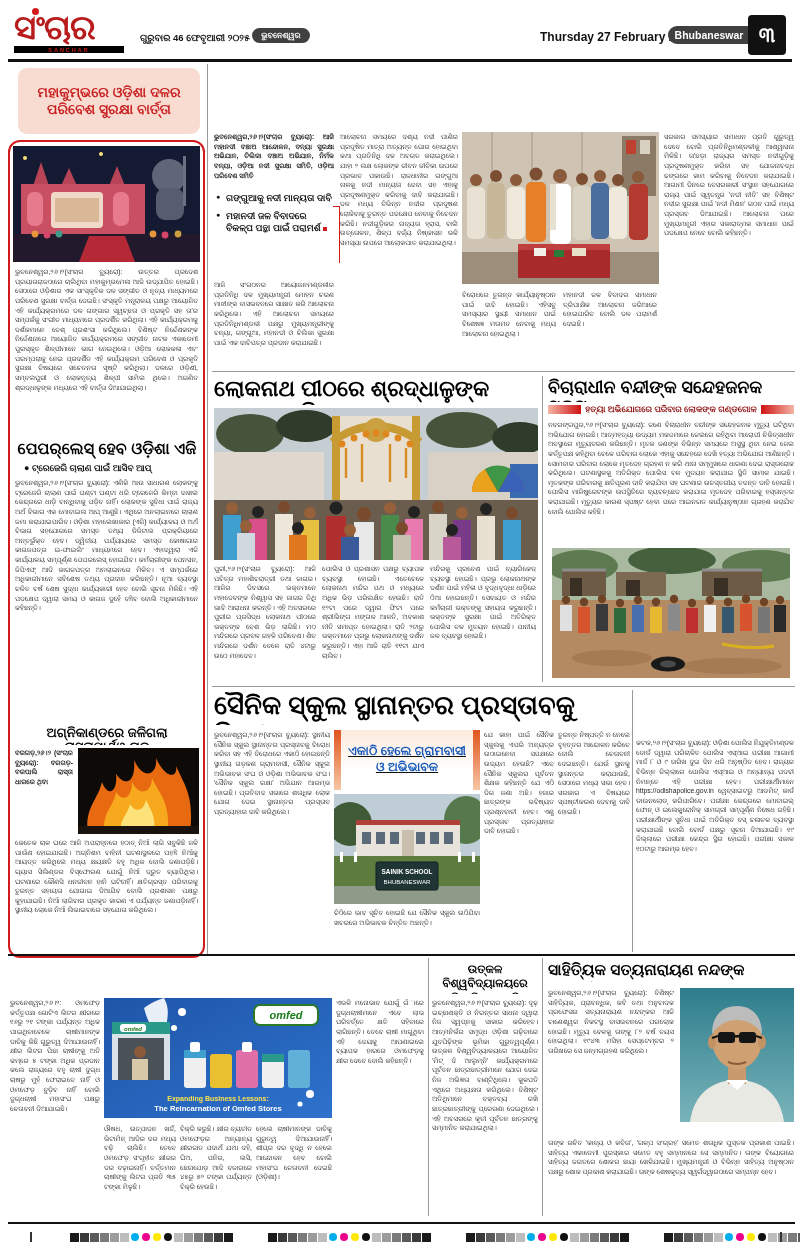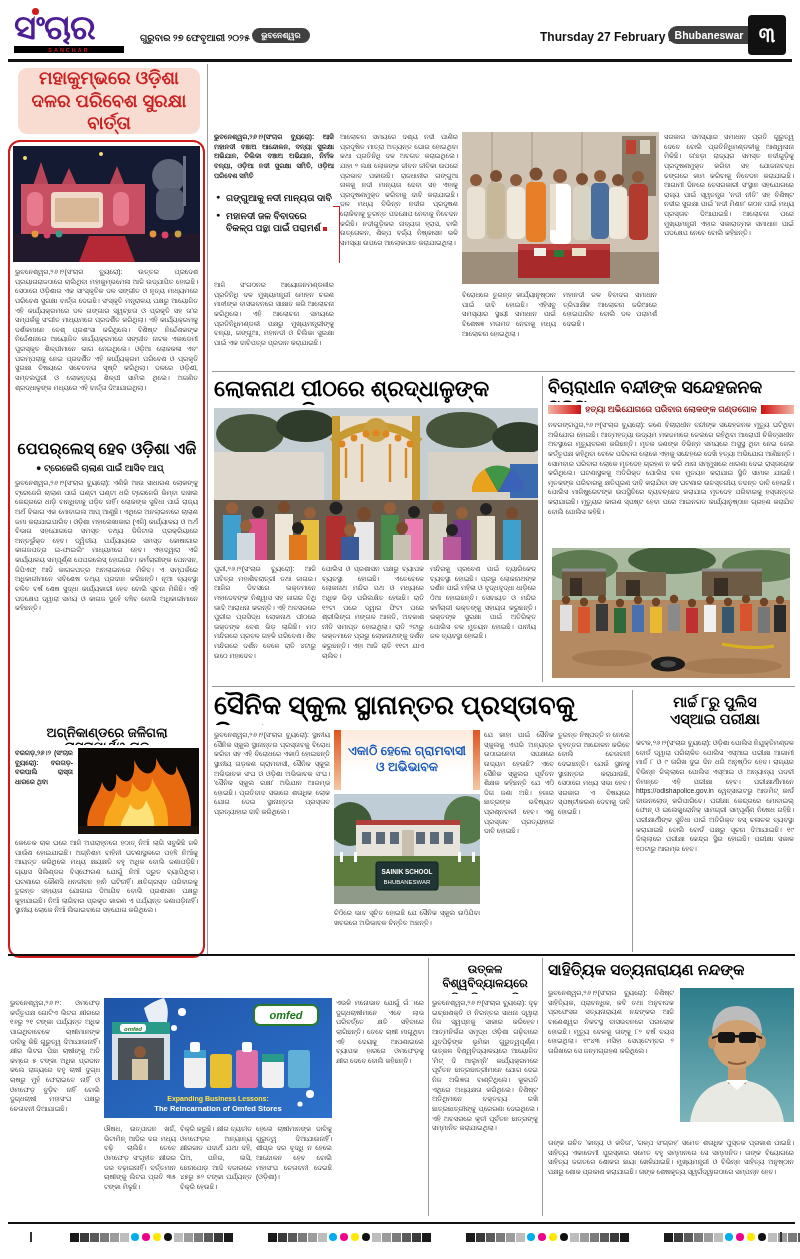--- a/index.html
+++ b/index.html
@@ -18,52 +18,52 @@
   .bullets{font-size:9.3px;font-weight:bold;line-height:1.3;position:relative;}
   .bullets .b{margin:0 0 6px 0;padding-left:10px;position:relative;}
   .bullets .b::before{content:"●";position:absolute;left:0;top:0;font-size:7px;}
   .redsq{display:inline-block;width:4px;height:4px;background:#cf1b1b;vertical-align:middle;margin-left:2px;}
   .redconn{position:absolute;border-right:1.5px solid #cf1b1b;border-top:1.5px solid #cf1b1b;}
   .substrip{display:flex;align-items:center;gap:4px;}
   .substrip .bar{flex:1;height:9px;}
   .substrip .barl{background:linear-gradient(to right,#f3b6a6,#cf1212);}
   .substrip .barr{background:linear-gradient(to left,#f3b6a6,#cf1212);}
   .substrip .t{font-size:8.6px;font-weight:bold;color:#8d0f0f;white-space:nowrap;}
-  .hlbox{display:flex;box-sizing:border-box;background:linear-gradient(#fdeadc,#ffffff 70%);}
+  .hlbox{display:flex;box-sizing:border-box;background:linear-gradient(#fdeadc,#ffffff 70%);text-decoration:underline;}
   .hlbox .edge{width:7px;background:linear-gradient(#e0541e,#f6c7a4);}
   .hlbox .txt{flex:1;display:flex;align-items:center;justify-content:center;text-align:center;
               color:#1558b8;font-weight:bold;font-size:12.5px;line-height:1.25;padding:3px;}
   .kicker{font-size:10.5px;font-weight:bold;color:#111;}
   .kicker .dia{color:#cf1b1b;margin-right:2px;}
   .regrow{position:absolute;display:flex;align-items:center;gap:1px;height:10px;}
   .reg-sq{width:9px;height:9px;display:inline-block;}
   .reg-dot{width:8px;height:8px;border-radius:50%;display:inline-block;margin:0 1px;}
   .tick{position:absolute;width:1.5px;height:10px;background:#333;}
   svg{display:block;}
 </style>
 </head>
 <body>
 
 <div class="page">
 
   <div class="abs" style="left:14px;top:10px;width:110px;height:48px;">
-    <div style="font-size:34px;font-weight:bold;letter-spacing:-1px;color:#4c1d95;line-height:1;">ସଂଚାର</div>
+    <div style="font-size:34px;font-weight:bold;letter-spacing:-1px;color:#b91c1c;line-height:1;">ସଂଚାର</div>
     <div class="abs" style="left:18px;top:-2px;width:7px;height:7px;border-radius:50%;background:#d11a1a;"></div>
     <div style="margin-top:2px;background:#000;height:7px;display:flex;align-items:center;justify-content:center;">
       <span style="color:#d11a1a;font-size:5.5px;font-weight:bold;letter-spacing:2px;">SANCHAR</span>
     </div>
   </div>
-  <div class="abs" style="left:140px;top:32px;font-size:9.5px;font-weight:bold;">ଗୁରୁବାର ୨୭ ଫେବୃଆରୀ ୨୦୨୫</div>
+  <div class="abs" style="left:140px;top:32px;font-size:9.5px;font-weight:bold;">ଗୁରୁବାର 46 ଫେବୃଆରୀ ୨୦୨୫</div>
   <div class="abs pill" style="left:252px;top:28px;width:58px;height:15px;font-size:8px;">ଭୁବନେଶ୍ୱର</div>
   <div class="abs" style="left:540px;top:30px;font-size:12px;font-weight:bold;">Thursday 27 February 2025</div>
   <div class="abs pill" style="left:668px;top:26px;width:82px;height:18px;font-size:10.5px;border-radius:9px 0 0 9px;">Bhubaneswar</div>
   <div class="abs" style="left:748px;top:15px;width:38px;height:40px;background:#111;border-radius:4px;display:flex;align-items:center;justify-content:center;color:#fff;font-size:21px;font-weight:bold;">୩</div>
   <div class="hrule" style="left:8px;top:59px;width:784px;height:2.5px;"></div>
 
-  <div class="abs pinkbox" style="left:18px;top:68px;width:182px;height:66px;font-size:18px;line-height:1.25;">ମହାକୁମ୍ଭରେ ଓଡ଼ିଶା ଦଳର ପରିବେଶ ସୁରକ୍ଷା ବାର୍ତ୍ତା</div>
+  <div class="abs pinkbox" style="left:18px;top:68px;width:182px;height:66px;font-size:14px;line-height:1.25;">ମହାକୁମ୍ଭରେ ଓଡ଼ିଶା ଦଳର ପରିବେଶ ସୁରକ୍ଷା ବାର୍ତ୍ତା</div>
 
   <div class="abs redframe" style="left:8px;top:140px;width:197px;height:818px;"></div>
 
   <div class="abs" style="left:13px;top:146px;width:187px;height:116px;">
     <svg width="187" height="116" viewBox="0 0 187 116">
       <rect width="187" height="116" fill="#151a33"></rect>
       <circle cx="156" cy="30" r="17" fill="#5f6678"></circle>
       <rect x="143" y="42" width="28" height="32" rx="9" fill="#565d6e"></rect>
       <rect x="170" y="10" width="3" height="50" fill="#6a7183"></rect>
       <polygon points="20,40 28,16 36,40" fill="#b84457"></polygon>
@@ -82,21 +82,21 @@
         <circle cx="140" cy="88" r="3.4" fill="#e8963c"></circle>
       <circle cx="152" cy="89" r="3.4" fill="#d8456a"></circle>
         <circle cx="165" cy="88" r="3.4" fill="#caa040"></circle>
       <circle cx="12" cy="12" r="2" fill="#f8e27a"></circle>
         <circle cx="88" cy="8" r="2" fill="#f8e27a"></circle>
     </svg>
   </div>
   <div class="abs body-txt" style="left:15px;top:267px;width:183px;height:168px;">ଭୁବନେଶ୍ୱର,୨୬।୨(ସଂଚାର ବ୍ୟୁରୋ): ଉତ୍ତର ପ୍ରଦେଶ ପ୍ରୟାଗରାଜଠାରେ ଚାଲିଥିବା ମହାକୁମ୍ଭମେଳା ଆଜି ଉଦ୍‌ଯାପିତ ହୋଇଛି। ସେଠାରେ ଓଡ଼ିଶାର ଏକ ସାଂସ୍କୃତିକ ଦଳ ସଙ୍ଗୀତ ଓ ନୃତ୍ୟ ମାଧ୍ୟମରେ ପରିବେଶ ସୁରକ୍ଷା ବାର୍ତ୍ତା ଦେଇଛି। ସଂସ୍କୃତି ମନ୍ତ୍ରାଳୟ ପକ୍ଷରୁ ଆୟୋଜିତ ଏହି କାର୍ଯ୍ୟକ୍ରମରେ ଦଳ ଗଙ୍ଗାର ସ୍ୱଚ୍ଛତା ଓ ପ୍ରକୃତି ସହ ତା'ର ସମ୍ପର୍କକୁ ସଂଗୀତ ମାଧ୍ୟମରେ ପ୍ରଦର୍ଶିତ କରିଥିଲା। ଏହି କାର୍ଯ୍ୟକ୍ରମକୁ ଦର୍ଶକମାନେ ବେଶ୍ ପ୍ରଶଂସା କରିଥିଲେ। ବିଶିଷ୍ଟ ନିର୍ଦ୍ଦେଶକଙ୍କ ନିର୍ଦ୍ଦେଶନାରେ ଆୟୋଜିତ କାର୍ଯ୍ୟକ୍ରମରେ ସଙ୍ଗୀତ ନାଟକ ଏକାଡେମୀ ପୁରସ୍କୃତ ଶିଳ୍ପୀମାନେ ଭାଗ ନେଇଥିଲେ। ଓଡ଼ିଆ ଲୋକକଳା ଏବଂ ପରମ୍ପରାକୁ ନେଇ ପ୍ରଦର୍ଶିତ ଏହି କାର୍ଯ୍ୟକ୍ରମ ପରିବେଶ ଓ ପ୍ରକୃତି ସୁରକ୍ଷା ବିଷୟରେ ସଚେତନତା ସୃଷ୍ଟି କରିଥିଲା। ଦଳରେ ଓଡ଼ିଶୀ, ସମ୍ବଲପୁରୀ ଓ ଲୋକନୃତ୍ୟ ଶିଳ୍ପୀ ସାମିଲ ଥିଲେ। ଅଗଣିତ ଶ୍ରଦ୍ଧାଳୁଙ୍କ ମଧ୍ୟରେ ଏହି ବାର୍ତ୍ତା ଦିଆଯାଇଥିଲା।</div>
 
   <div class="abs art-head" style="left:14px;top:440px;width:186px;height:20px;font-size:16px;text-align:center;">ପେପର୍‌ଲେସ୍ ହେବ ଓଡ଼ିଶା ଏଜି</div>
-  <div class="abs" style="left:36px;top:463px;width:178px;height:12px;font-size:9px;font-weight:bold;">● <span>ଟ୍ରେଜେରି ଚାଲାଣ ପାଇଁ ଆସିବ ଆପ୍</span></div>
+  <div class="abs" style="left:24px;top:463px;width:178px;height:12px;font-size:9px;font-weight:bold;">● <span>ଟ୍ରେଜେରି ଚାଲାଣ ପାଇଁ ଆସିବ ଆପ୍</span></div>
   <div class="abs body-txt" style="left:15px;top:478px;width:183px;height:244px;">ଭୁବନେଶ୍ୱର,୨୬।୨(ସଂଚାର ବ୍ୟୁରୋ): ଏଣିକି ଆଉ ସାଧାରଣ ଲୋକଙ୍କୁ ଟ୍ରେଜେରି ଚାଲାଣ ପାଇଁ ଘଣ୍ଟା ଘଣ୍ଟା ଧରି ଟ୍ରେଜେରି କିମ୍ବା ଦାଖଲ କେନ୍ଦ୍ରରେ ଧାଡ଼ି ବାନ୍ଧିବାକୁ ପଡ଼ିବ ନାହିଁ। ଲୋକଙ୍କ ସୁବିଧା ପାଇଁ ରାଜ୍ୟ ଅର୍ଥ ବିଭାଗ ଏକ ମୋବାଇଲ ଆପ୍ ଆଣୁଛି। ଏଥିରେ ଅନଲାଇନରେ ଚାଲାଣ ଜମା କରାଯାଇପାରିବ। ଓଡ଼ିଶା ମହାଲେଖାକାର (ଏଜି) କାର୍ଯ୍ୟାଳୟ ଓ ଅର୍ଥ ବିଭାଗ ସହଯୋଗରେ ସମସ୍ତ ତଥ୍ୟ ଡିଜିଟାଲ ପ୍ରକ୍ରିୟାରେ ଅନ୍ତର୍ଭୁକ୍ତ ହେବ। ଦ୍ୱିତୀୟ ପର୍ଯ୍ୟାୟରେ ସମସ୍ତ କୋଷାଗାର କାଗଜପତ୍ର ଇ-ଫାଇଲିଂ ମାଧ୍ୟମରେ ହେବ। ଏହାଦ୍ୱାରା ଏଜି କାର୍ଯ୍ୟାଳୟ ସମ୍ପୂର୍ଣ୍ଣ ପେପରଲେସ୍ ହୋଇଯିବ। କର୍ମଚାରୀଙ୍କ ପେନସନ, ଜିପିଏଫ୍ ଆଦି କାଗଜପତ୍ର ଅନଲାଇନରେ ମିଳିବ। ଏ ସମ୍ପର୍କରେ ଅଧିକାରୀମାନେ ସବିଶେଷ ତଥ୍ୟ ପ୍ରଦାନ କରିଛନ୍ତି। ନୂଆ ବ୍ୟବସ୍ଥା ଚଳିତ ବର୍ଷ ଶେଷ ସୁଦ୍ଧା କାର୍ଯ୍ୟକାରୀ ହେବ ବୋଲି ସୂଚନା ମିଳିଛି। ଏହି ପଦକ୍ଷେପ ଦ୍ୱାରା ସମୟ ଓ କାଗଜ ଦୁହେଁ ବଞ୍ଚିବ ବୋଲି ଅଧିକାରୀମାନେ କହିଛନ୍ତି।</div>
 
   <div class="abs art-head" style="left:14px;top:726px;width:186px;height:19px;font-size:13px;text-align:center;">ଅଗ୍ନିକାଣ୍ଡରେ ଜଳିଗଲା ରାସ୍ତାପାର୍ଶ୍ୱ ଚାଳ</div>
   <div class="abs body-txt" style="left:15px;top:748px;width:58px;height:86px;"><span class="dl">ବରଗଡ଼,୨୬।୨ (ସଂଚାର ବ୍ୟୁରୋ): ବରଗଡ଼-ବରପାଲି ରାସ୍ତା ଧାରରେ ଥିବା</span></div>
   <div class="abs" style="left:78px;top:748px;width:121px;height:86px;">
     <svg width="121" height="86" viewBox="0 0 121 86">
       <rect width="121" height="86" fill="#0d0a08"></rect>
       <path d="M10,86 C6,60 20,52 24,34 C30,50 40,44 38,26 C50,42 58,30 56,12 C66,34 80,26 78,10 C88,32 100,30 98,18 C108,40 116,48 112,86 Z" fill="#e86a10"></path>
       <path d="M26,86 C24,64 36,58 38,44 C46,56 54,48 54,34 C62,50 74,44 74,30 C82,48 92,52 90,86 Z" fill="#f7a81c"></path>
       <path d="M42,86 C42,70 50,66 52,56 C58,66 66,62 68,52 C74,64 78,70 76,86 Z" fill="#fde27a"></path>
@@ -338,24 +338,20 @@
       <text x="73" y="80" text-anchor="middle" fill="#ffffff" font-size="6.4" font-weight="bold">SAINIK SCHOOL</text>
       <text x="73" y="90" text-anchor="middle" fill="#ffffff" font-size="6">BHUBANESWAR</text>
     </svg>
   </div>
   <div class="abs body-txt" style="left:334px;top:908px;width:146px;height:44px;">ଚିଠିରେ ଭାବ ସୂଚିତ ହୋଇଛି ଯେ ସୈନିକ ସ୍କୁଲ ଉଠିଯିବା ଖବରରେ ଅଭିଭାବକ ଚିନ୍ତିତ ଅଛନ୍ତି।</div>
   <div class="abs body-txt" style="left:484px;top:730px;width:70px;height:222px;">ଯେ କାହା ପାଇଁ ସୈନିକ ସ୍କୁଲକୁ ଏପରି ଅନ୍ୟତ୍ର ଉଠାଇନେବା ସପକ୍ଷରେ ଉଦ୍ୟମ ହେଉଛି? ଏବେ ସୈନିକ ସ୍କୁଲର ପୂର୍ବତନ ଶିକ୍ଷକ କହିଛନ୍ତି ଯେ ଏଠି ଦିଗ ଜଣା ଅଛି। ହଜାର ଛାତ୍ରଙ୍କ ଭବିଷ୍ୟତ ପ୍ରଶ୍ନବାଚୀ ହେବ। ଏଣୁ ପ୍ରସ୍ତାବ ପ୍ରତ୍ୟାହାର ଦାବି ହୋଇଛି।</div>
   <div class="abs body-txt" style="left:558px;top:730px;width:72px;height:222px;">ତୁରନ୍ତ ନିଷ୍ପତ୍ତି ନ ନେଲେ ବୃହତ୍ତର ଆନ୍ଦୋଳନ କରିବେ ବୋଲି ଚେତାବନୀ ଦେଇଛନ୍ତି। ଯେଉଁ ସ୍ଥାନକୁ ସ୍ଥାନାନ୍ତର କରାଯାଉଛି, ସେଠାରେ ମଧ୍ୟ ସଭା ହେବ। ସରକାର ଏ ବିଷୟରେ ସ୍ପଷ୍ଟୀକରଣ ଦେବାକୁ ଦାବି ହୋଇଛି।</div>
 
   <div class="vdiv" style="left:632px;top:690px;height:262px;"></div>
 
-  <div class="abs art-head" style="left:636px;top:694px;width:158px;height:38px;font-size:14.5px;text-align:center;line-height:1.2;">
-    <div>ମାର୍ଚ୍ଚ ୮ରୁ ପୁଲିସ</div>
-    <div>ଏସ୍‌ଆଇ ପରୀକ୍ଷା</div>
-  </div>
   <div class="abs body-txt" style="left:636px;top:738px;width:158px;height:214px;">କଟକ,୨୬।୨(ସଂଚାର ବ୍ୟୁରୋ): ଓଡ଼ିଶା ପୋଲିସ ନିଯୁକ୍ତିମଣ୍ଡଳ ବୋର୍ଡ ଦ୍ୱାରା ପରିଚାଳିତ ପୋଲିସ ଏସ୍‌ଆଇ ପରୀକ୍ଷା ଆଗାମୀ ମାର୍ଚ୍ଚ ୮ ଓ ୯ ତାରିଖ ଦୁଇ ଦିନ ଧରି ଅନୁଷ୍ଠିତ ହେବ। ରାଜ୍ୟର ବିଭିନ୍ନ ଜିଲ୍ଲାରେ ପୋଲିସ ଏସ୍‌ଆଇ ଓ ଅନ୍ୟାନ୍ୟ ପଦବୀ ନିମନ୍ତେ ଏହି ପରୀକ୍ଷା ହେବ। ପରୀକ୍ଷାର୍ଥୀମାନେ https://odishapolice.gov.in ୱେବ୍‌ସାଇଟରୁ ଆଡମିଟ୍ କାର୍ଡ ଡାଉନଲୋଡ୍ କରିପାରିବେ। ପରୀକ୍ଷା କେନ୍ଦ୍ରରେ ମୋବାଇଲ୍ ଫୋନ୍ ଓ ଇଲେକ୍ଟ୍ରୋନିକ୍ ସାମଗ୍ରୀ ସମ୍ପୂର୍ଣ୍ଣ ନିଷେଧ ରହିଛି। ପରୀକ୍ଷାର୍ଥୀଙ୍କ ସୁବିଧା ପାଇଁ ଅତିରିକ୍ତ ବସ୍ ଚଳାଚଳ ବ୍ୟବସ୍ଥା କରାଯାଇଛି ବୋଲି ବୋର୍ଡ ପକ୍ଷରୁ ସୂଚନା ଦିଆଯାଇଛି। ୧୯ ଜିଲ୍ଲାରେ ପରୀକ୍ଷା କେନ୍ଦ୍ର ସ୍ଥିର ହୋଇଛି। ପରୀକ୍ଷା ସକାଳ ୧୦ଟାରୁ ଆରମ୍ଭ ହେବ।</div>
 
   <div class="hrule" style="left:8px;top:954px;width:787px;height:1.5px;"></div>
 
   <div class="abs body-txt" style="left:10px;top:998px;width:90px;height:218px;">ଭୁବନେଶ୍ୱର,୨୬।୨: ଓମଫେଡ଼ କର୍ତ୍ତୃପକ୍ଷ ଗୋଟିଏ ଲିଟର କ୍ଷୀରରେ ୧୬ରୁ ୨୧ ଟଙ୍କା ପର୍ଯ୍ୟନ୍ତ ଅଧିକ ପାଇଥିବାବେଳେ ଚାଷୀମାନଙ୍କ ଦାବିକୁ କିଛି ଗୁରୁତ୍ୱ ଦିଆଯାଉନାହିଁ। କ୍ଷୀର ଲିଟର ପିଛା ଚାଷୀଙ୍କୁ ଅତି କମ୍‌ରେ ୫ ଟଙ୍କା ଅଧିକ ପ୍ରଦାନ କଲେ ରାଜ୍ୟରେ ବହୁ ଚାଷୀ ଦୁଗ୍ଧ ଚାଷରୁ ମୁହଁ ଫେରାଇବେ ନାହିଁ ଓ ଓମଫେଡ଼ ବୁଡ଼ିବ ନାହିଁ ବୋଲି ଦୁଗ୍ଧଚାଷୀ ମହାସଂଘ ପକ୍ଷରୁ ଚେତାବନୀ ଦିଆଯାଇଛି।</div>
   <div class="abs" style="left:104px;top:998px;width:228px;height:120px;">
     <svg width="228" height="120" viewBox="0 0 228 120">
       <defs>
           <linearGradient id="obg" x1="0" y1="0" x2="1" y2="1">
         <stop offset="0" stop-color="#1e55a8"></stop>

